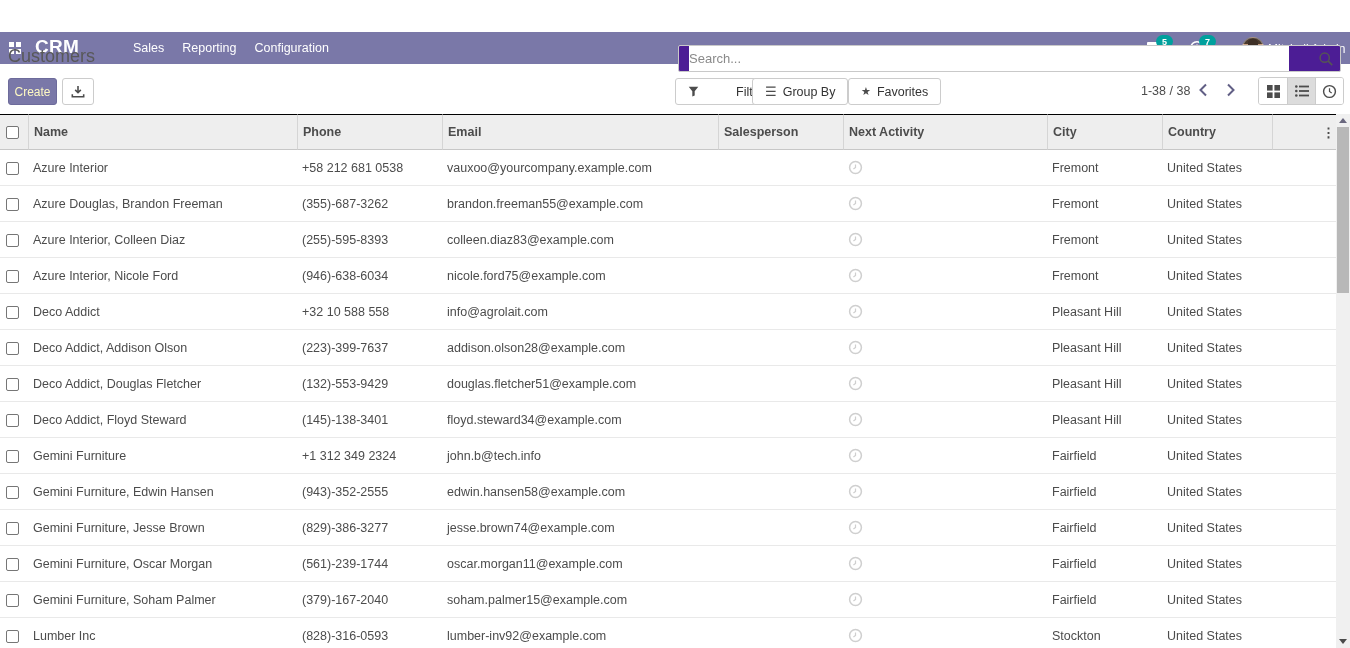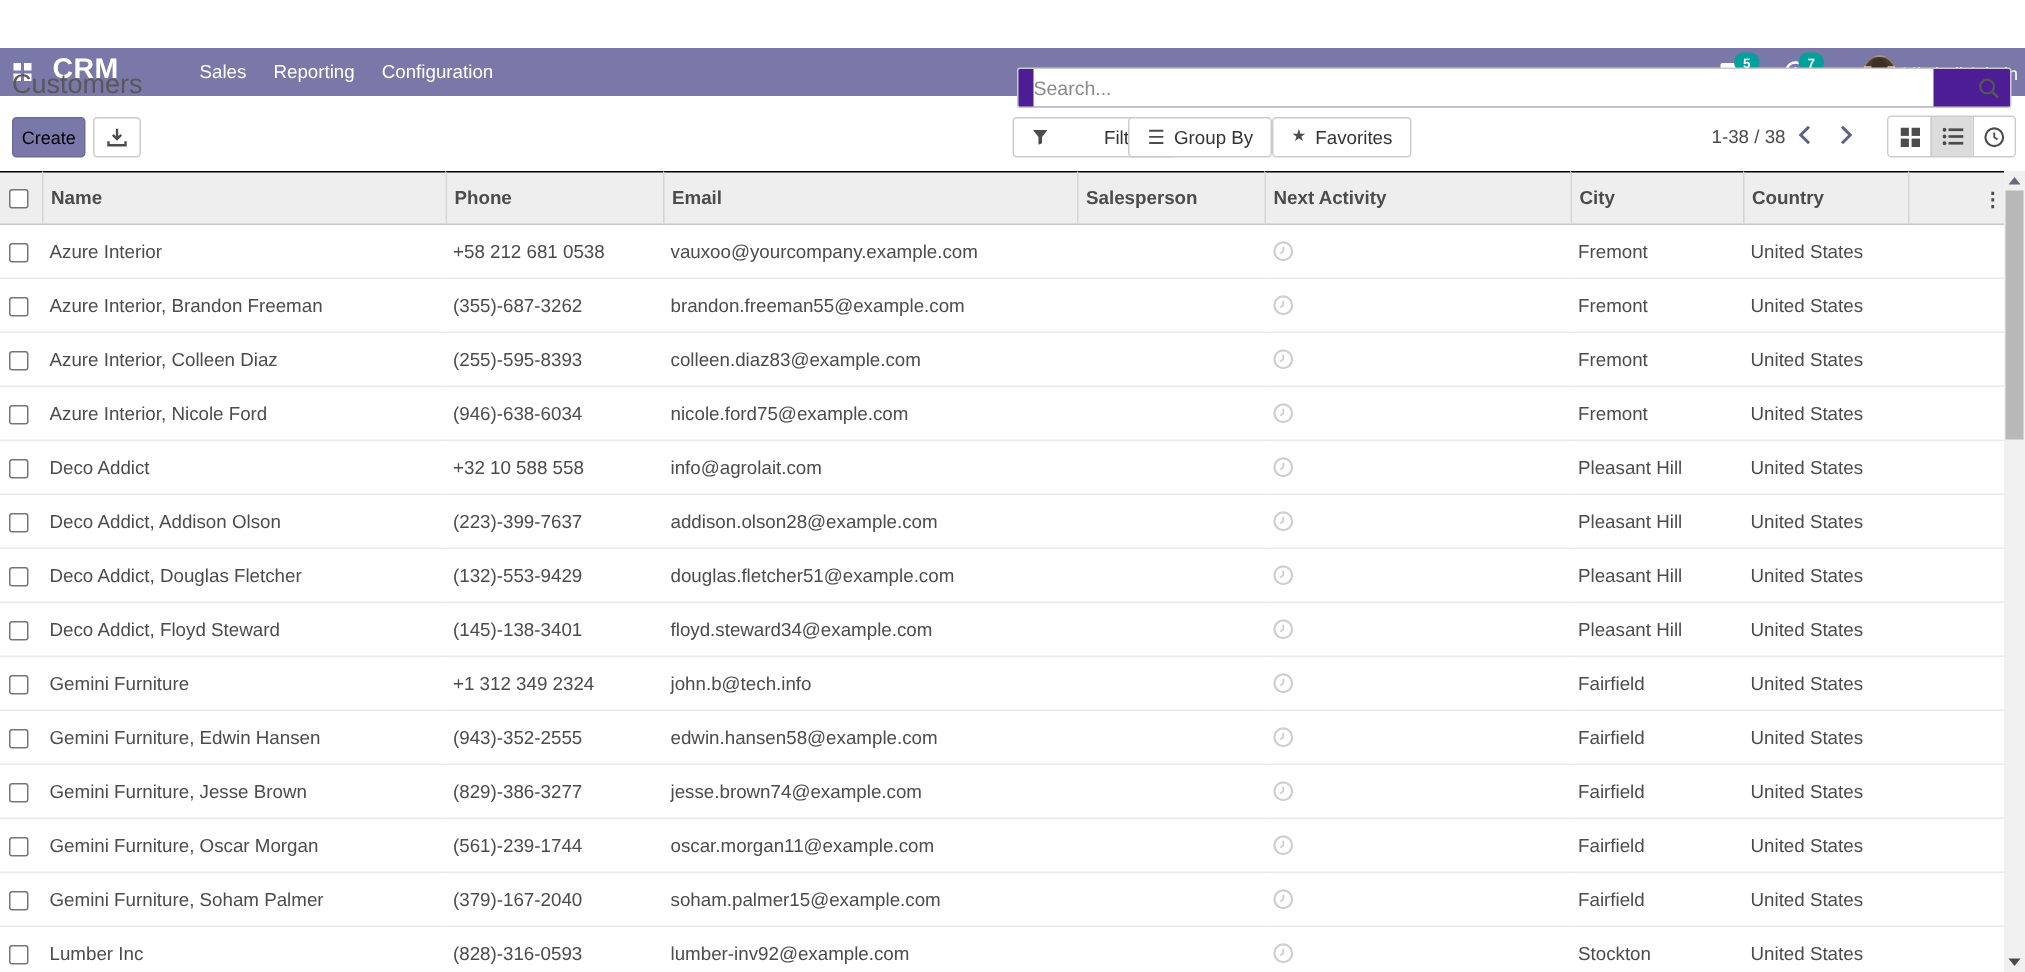--- a/index.html
+++ b/index.html
@@ -35,21 +35,21 @@
     border:1px solid #c9c9c9; border-radius:2px; background:#4c1d95; }
   .search-box input { position:absolute; left:10px; top:0; width:600px; height:25px; border:none; outline:none;
     font-size:13px; font-family:inherit; color:#4c4c4c; }
   .search-box input::placeholder { color:#8a8a8a; }
   .search-ico { position:absolute; right:6px; top:5px; cursor:pointer; }
 
   .btn { display:inline-flex; align-items:center; justify-content:center; gap:6px;
     height:27px; border:1px solid #ccc; border-radius:3px; background:#fff;
     font-size:12.5px; color:#333; cursor:pointer; font-family:inherit; }
   .btn-create { position:absolute; left:8px; top:78px; width:49px; padding:0;
-    background:var(--accent,#7a78a8); border-color:#6d6b9b; color:#000000; font-size:12px; }
+    background:var(--accent,#7a78a8); border-color:#6d6b9b; color:#fef9c3; font-size:12px; }
   .btn-export { position:absolute; left:62px; top:78px; width:32px; }
   .btn-filters { position:absolute; left:675px; top:78px; padding:0 12px;gap:37px; }
   .btn-groupby { position:absolute; left:752px; top:78px; padding:0 12px; }
   .btn-favorites { position:absolute; left:848px; top:78px; padding:0 12px; }
   .gb-ico { font-size:13px; color:#4c4c4c; line-height:1; }
   .star-ico { font-size:11px; color:#4c4c4c; line-height:1; }
 
   .pager { position:absolute; left:1141px; top:84px; font-size:12.5px; color:#4c4c4c; }
   .pg-prev { position:absolute; left:1198px; top:83px; cursor:pointer; }
   .pg-next { position:absolute; left:1226px; top:83px; cursor:pointer; }
@@ -231,21 +231,21 @@
           <td class="c-activity"><svg width="15" height="15" viewBox="0 0 16 16">
               <circle cx="8" cy="8" r="6.3" fill="none" stroke="#cfcfcf" stroke-width="1.6"></circle>
               <path d="M8 4.8V8L5.8 9.7" fill="none" stroke="#cfcfcf" stroke-width="1.3"></path>
             </svg></td>
           <td>Fremont</td>
           <td>United States</td>
           <td></td>
         </tr>
         <tr>
           <td class="c-check"><span class="cb"></span></td>
-          <td>Azure Interior, Brandon Freeman</td>
+          <td>Azure Douglas, Brandon Freeman</td>
           <td>(355)-687-3262</td>
           <td>brandon.freeman55@example.com</td>
           <td></td>
           <td class="c-activity"><svg width="15" height="15" viewBox="0 0 16 16">
               <circle cx="8" cy="8" r="6.3" fill="none" stroke="#cfcfcf" stroke-width="1.6"></circle>
               <path d="M8 4.8V8L5.8 9.7" fill="none" stroke="#cfcfcf" stroke-width="1.3"></path>
             </svg></td>
           <td>Fremont</td>
           <td>United States</td>
           <td></td>

